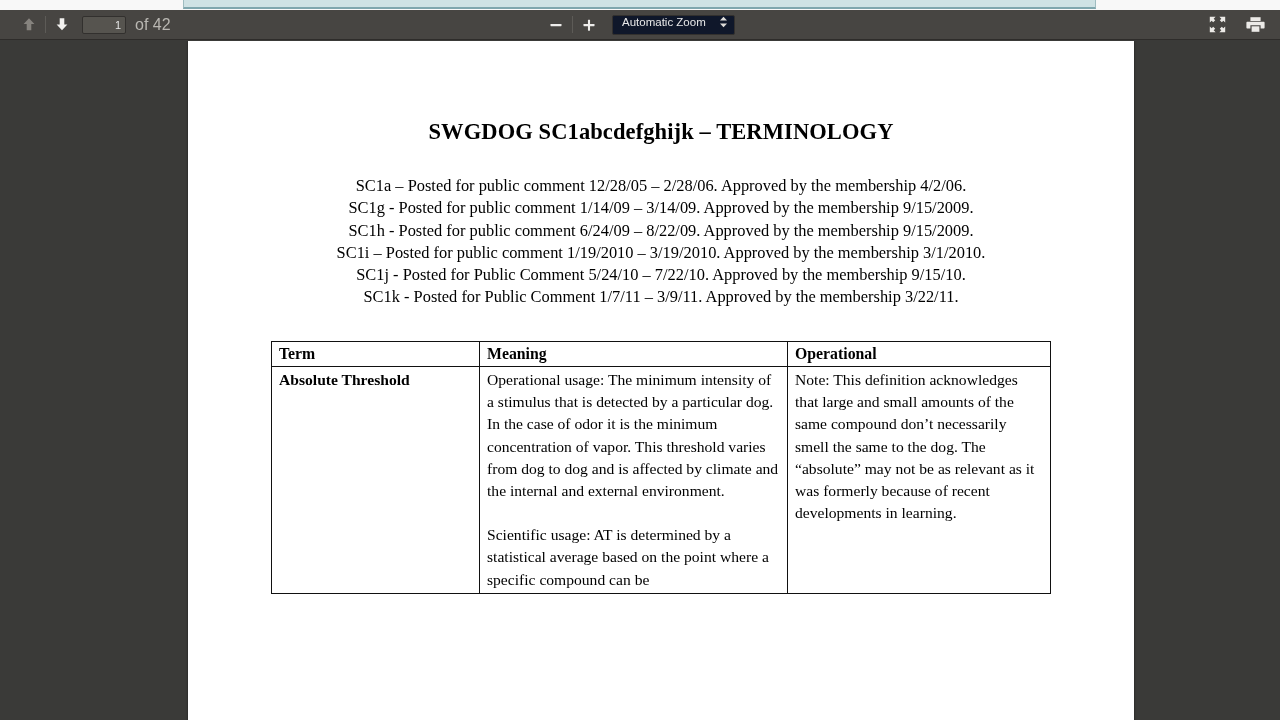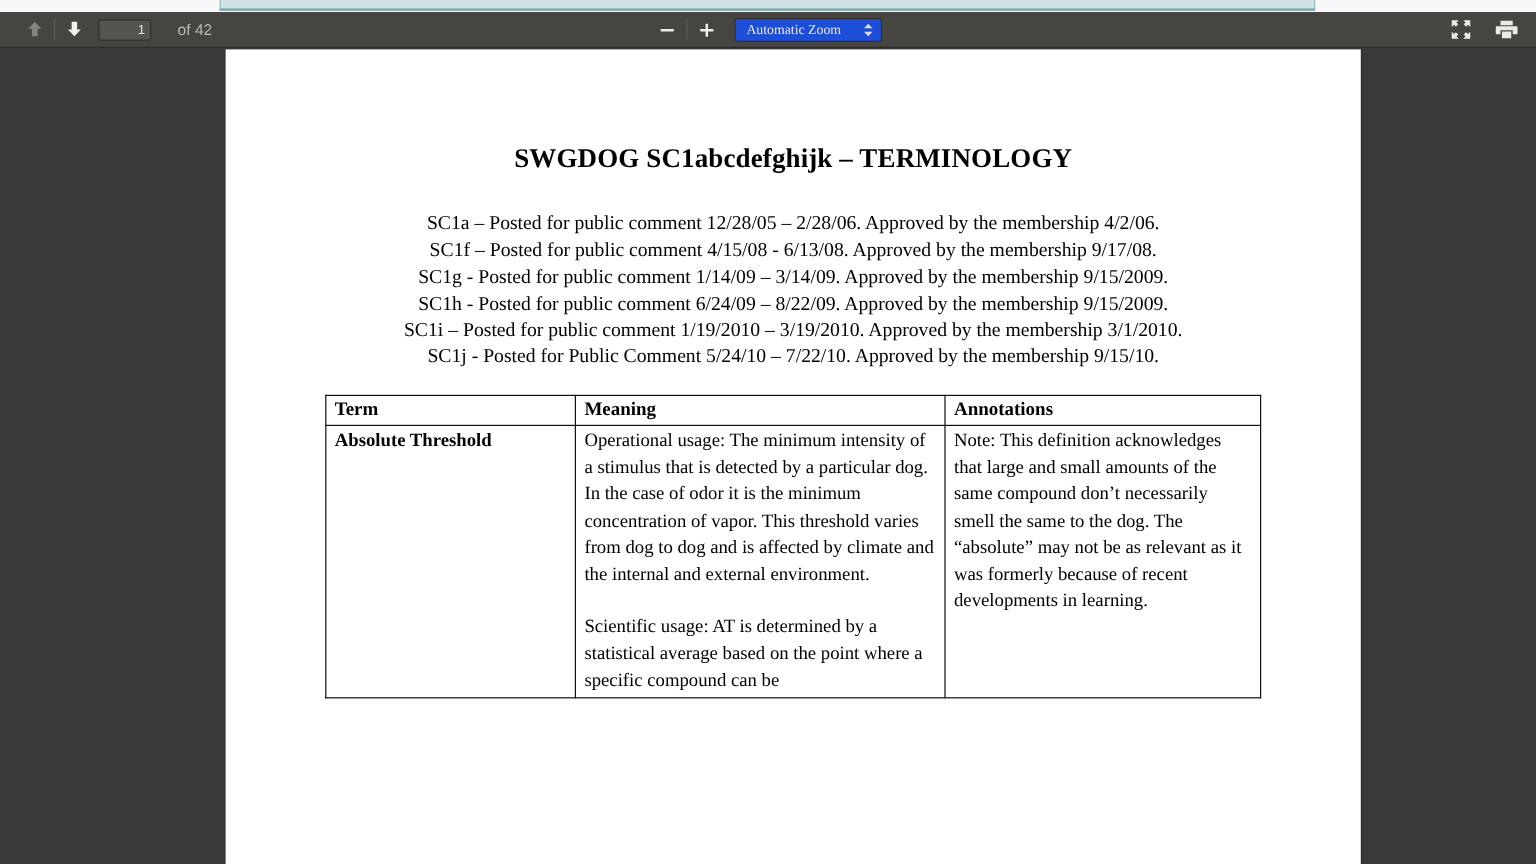--- a/index.html
+++ b/index.html
@@ -102,42 +102,41 @@
     font-size: 11px;
     font-family: "Liberation Sans", sans-serif;
     text-align: right;
     padding: 0 4px;
     margin-left: 9px;
     box-sizing: border-box;
     line-height: 16px;
   }
   .pagecount {
     color: #b9b7b2;
-    font-size: 13px;
-    margin-left: 22px;
+    font-size: 16px;
+    margin-left: 9px;
     white-space: nowrap;
     text-align: center;
   }
 
   .zoom-select {
     height: 20px;
     min-width: 123px;
-    background: #1d4ed8;
+    background: #0f172a;
     border: 1px solid #32302e;
     border-radius: 2px;
     color: #e8e8e8;
     font-size: 11.5px;
     display: flex;
-    align-items: center;
+    align-items: flex-start;
     padding: 0 6px 0 9px;
     margin-left: 12px;
     box-sizing: border-box;
     cursor: pointer;
     justify-content: space-between;
-    font-family: Liberation Serif, serif;
   }
   .zoom-select .spin {
     display: flex;
     flex-direction: column;
     align-items: center;
     justify-content: center;
     gap: 2px;
     margin-left: 10px;
   }
 
@@ -179,21 +178,21 @@
     font-size: 16.4px;
     line-height: 22.3px;
   }
   .rev-line { white-space: nowrap; }
   .rev-code { font-weight: normal; }
 
   
   table.term-table {
     border-collapse: collapse;
     width: 779px;
-    margin: 20px auto 0 auto;
+    margin: 32px auto 0 auto;
     table-layout: fixed;
     font-size: 15.6px;
     line-height: 22.2px;
   }
   table.term-table td, table.term-table th {
     border: 1px solid #111;
     vertical-align: top;
     padding: 2px 6px 2px 7px;
     text-align: left;
   }
@@ -300,38 +299,38 @@
   </div>
 
   <div class="viewer">
     <div class="page">
       <div class="doc">
 
         <h1 class="doc-title">SWGDOG SC1abcdefghijk – TERMINOLOGY</h1>
 
         <div class="revisions">
           <div class="rev-line"><span class="rev-code">SC1a</span> – Posted for public comment 12/28/05 – 2/28/06. Approved by the membership 4/2/06.</div>
-          <div class="rev-line"><span class="rev-code">SC1f</span> – Posted for public comment 4/15/08 - 6/13/08. Approved by the membership 9/17/08.</div>
           <div class="rev-line"><span class="rev-code">SC1g</span> - Posted for public comment 1/14/09 – 3/14/09. Approved by the membership 9/15/2009.</div>
           <div class="rev-line"><span class="rev-code">SC1h</span> - Posted for public comment 6/24/09 – 8/22/09. Approved by the membership 9/15/2009.</div>
           <div class="rev-line"><span class="rev-code">SC1i</span> – Posted for public comment 1/19/2010 – 3/19/2010. Approved by the membership 3/1/2010.</div>
           <div class="rev-line"><span class="rev-code">SC1j</span> - Posted for Public Comment 5/24/10 – 7/22/10. Approved by the membership 9/15/10.</div>
+          <div class="rev-line"><span class="rev-code">SC1k</span> - Posted for Public Comment 1/7/11 – 3/9/11. Approved by the membership 3/22/11.</div>
         </div>
 
         <table class="term-table">
           <colgroup>
             <col class="col-term">
             <col class="col-meaning">
             <col class="col-annot">
           </colgroup>
           <thead>
             <tr>
               <th>Term</th>
               <th>Meaning</th>
-              <th>Annotations</th>
+              <th>Operational</th>
             </tr>
           </thead>
           <tbody>
             <tr>
               <td class="cell-term">Absolute Threshold</td>
               <td>
                 <p class="para">Operational usage: The minimum intensity of a stimulus that is detected by a particular dog. In the case of odor it is the minimum concentration of vapor. This threshold varies from dog to dog and is affected by climate and the internal and external environment.</p>
                 <p class="para">Scientific usage: AT is determined by a statistical average based on the point where a specific compound can be</p>
               </td>
               <td>Note: This definition acknowledges that large and small amounts of the same compound don’t necessarily smell the same to the dog. The “absolute” may not be as relevant as it was formerly because of recent developments in learning.</td>

